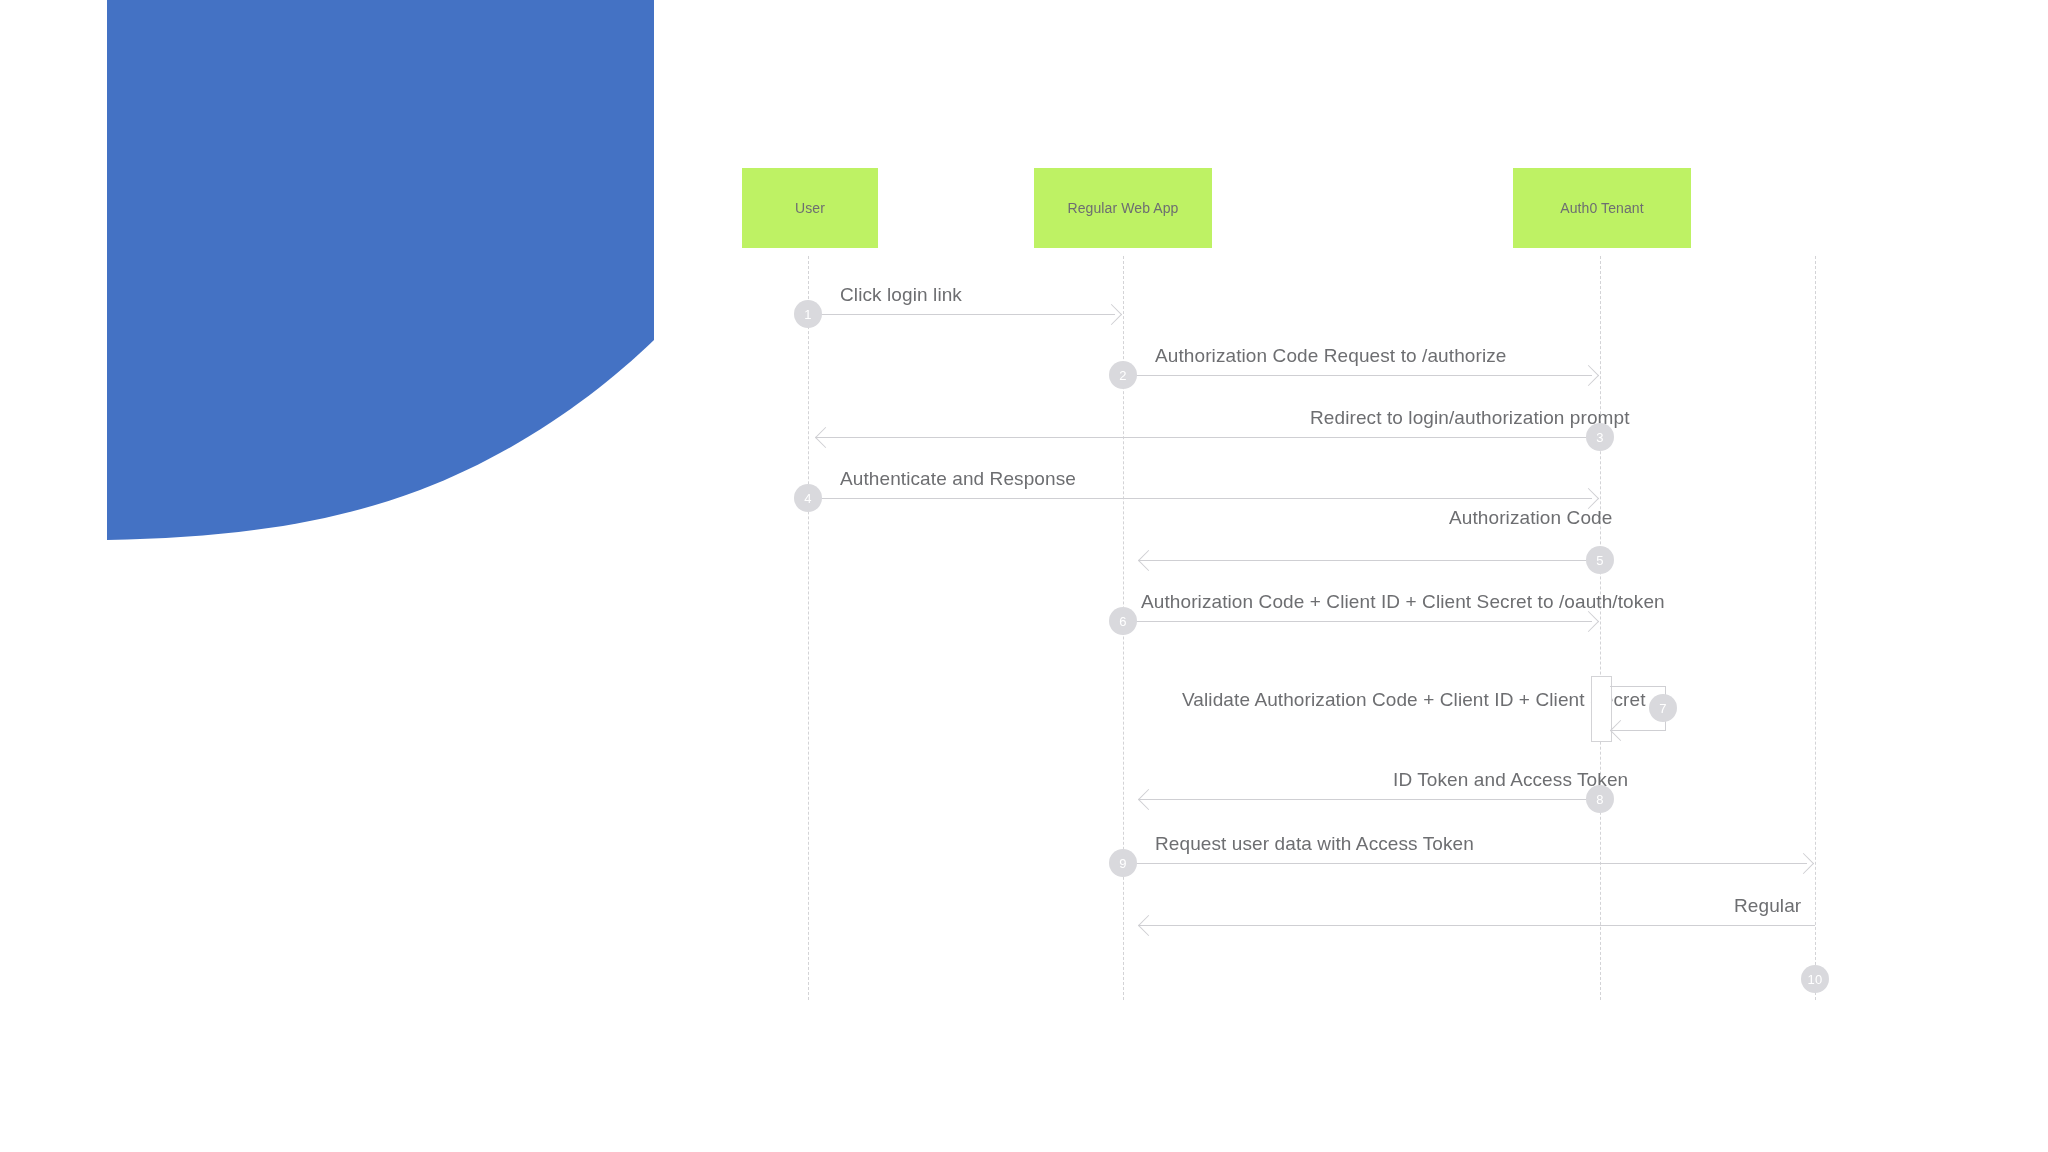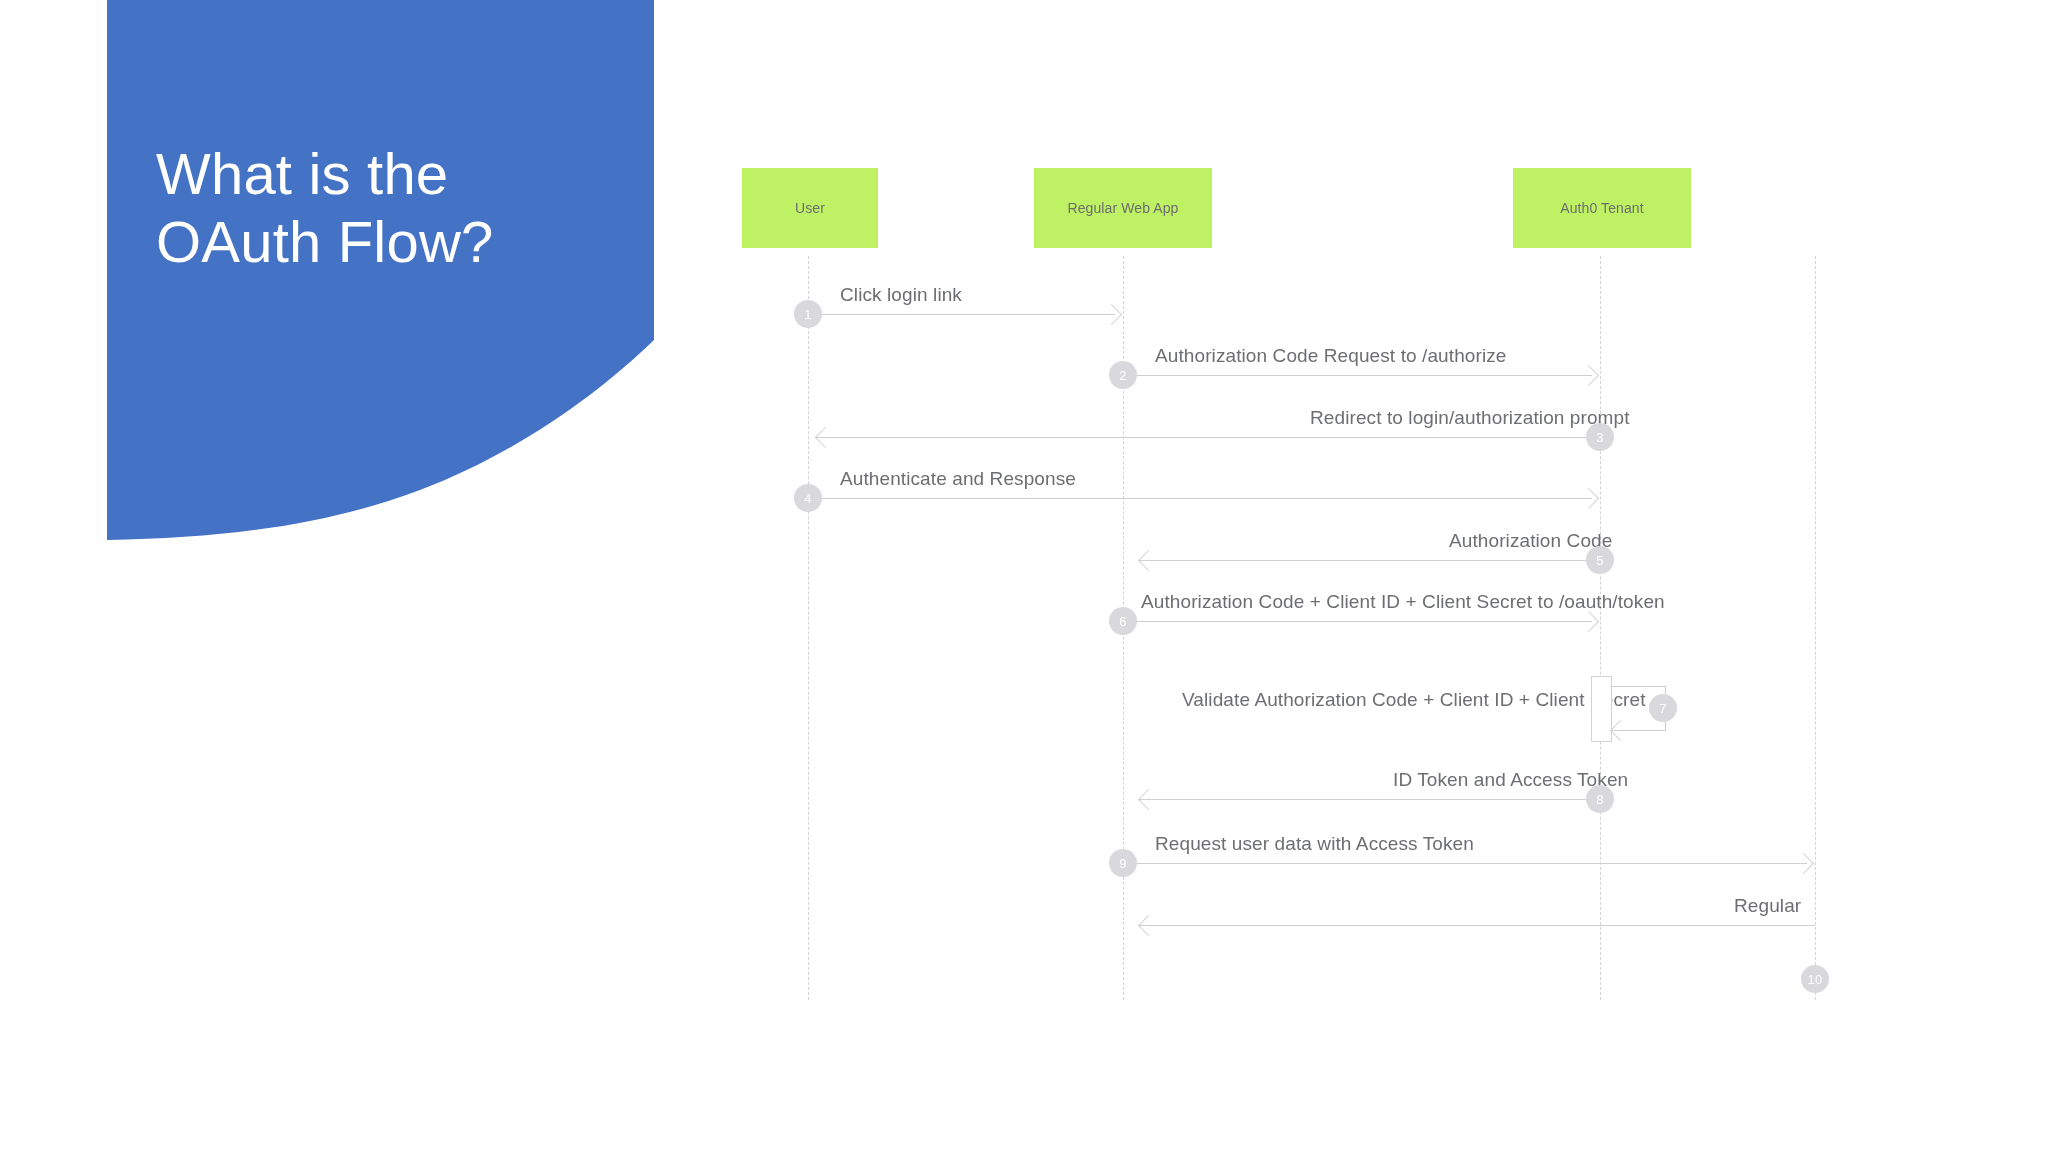--- a/index.html
+++ b/index.html
@@ -129,22 +129,20 @@
 <body>
 
 <div id="slide">
 
   <div id="blue-panel">
     <svg viewBox="0 0 700 560" xmlns="http://www.w3.org/2000/svg" aria-hidden="true">
       <path d="M 107 0 L 654 0 L 654 340 C 600 392 520 452 420 490 C 330 524 230 538 107 540 Z" fill="#4472C4"></path>
     </svg>
   </div>
 
-  <div id="slide-title">What is the
-OAuth Flow?</div>
 
   <div id="diagram">
 
     <div class="lifeline-head" style="left:742px; top:168px; width:136px; height:80px;">
       <span>User</span>
     </div>
     <div class="lifeline-head" style="left:1034px; top:168px; width:178px; height:80px;">
       <span>Regular Web App</span>
     </div>
     <div class="lifeline-head" style="left:1513px; top:168px; width:178px; height:80px;">
@@ -169,21 +167,21 @@
     <div class="msg-label" style="left:1310px; top:407px;">Redirect to login/authorization prompt</div>
     <div class="msg-line" style="left:816px; top:437px; width:784px;"></div>
     <div class="arrow-head left" style="left:818px; top:430px;"></div>
     <div class="step-badge" style="left:1586px; top:423px;">3</div>
 
     <div class="msg-label" style="left:840px; top:468px;">Authenticate and Response</div>
     <div class="msg-line" style="left:808px; top:498px; width:784px;"></div>
     <div class="arrow-head right" style="left:1581px; top:491px;"></div>
     <div class="step-badge" style="left:794px; top:484px;">4</div>
 
-    <div class="msg-label" style="left:1449px; top:530px;">Authorization Code</div>
+    <div class="msg-label" style="left:1449px; top:507px;">Authorization Code</div>
     <div class="msg-line" style="left:1139px; top:560px; width:461px;"></div>
     <div class="arrow-head left" style="left:1141px; top:553px;"></div>
     <div class="step-badge" style="left:1586px; top:546px;">5</div>
 
     <div class="msg-label" style="left:1141px; top:591px;">Authorization Code + Client ID + Client Secret to /oauth/token</div>
     <div class="msg-line" style="left:1123px; top:621px; width:469px;"></div>
     <div class="arrow-head right" style="left:1581px; top:614px;"></div>
     <div class="step-badge" style="left:1109px; top:607px;">6</div>
 
     <div class="msg-label" style="left:1182px; top:689px;">Validate Authorization Code + Client ID + Client Secret</div>

